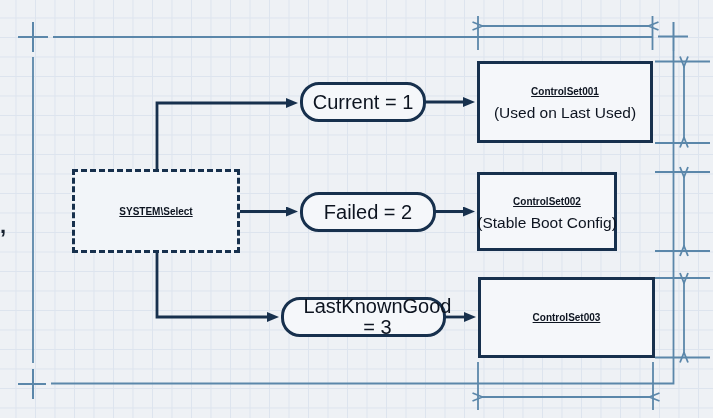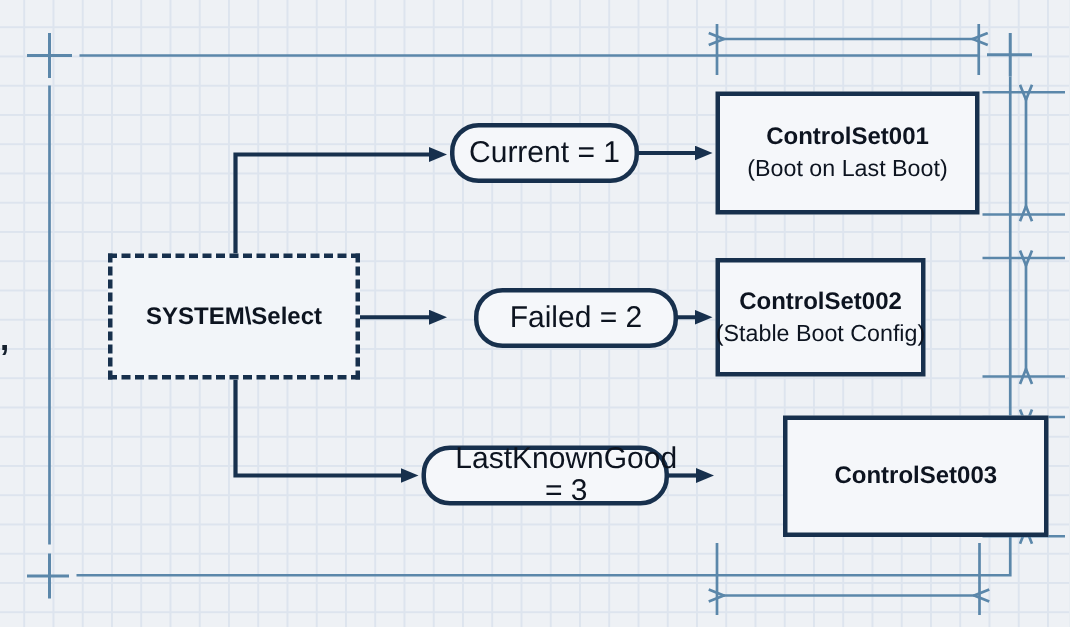--- a/index.html
+++ b/index.html
@@ -27,21 +27,21 @@
     border: 3px solid #17304d;
     background: #f5f7fa;
     display: flex;
     flex-direction: column;
     align-items: center;
     justify-content: center;
     text-align: center;
     color: #0d1420;
     line-height: 21px;
   }
-  .box .title { font-weight: bold; font-size: 16px; white-space: nowrap; }
+  .box .title { font-weight: bold; font-size: 10px; white-space: nowrap; text-decoration: underline; }
   .box .subtitle { font-weight: normal; font-size: 15.5px; white-space: nowrap; }
   .box.dashed { border-style: dashed; background: #f2f5f9; justify-content: center; }
   .value-box { font-size: 20px; font-weight: normal; border-radius: 19px; }
   .stray-mark {
     position: absolute;
     left: 0px; top: 213px;
     font-size: 22px;
     font-weight: bold;
     color: #15202e;
   }
@@ -120,32 +120,32 @@
 
   <div class="stray-mark">,</div>
 
   <div class="box dashed" style="left:72px; top:169px; width:168px; height:84px;">
     <div class="title">SYSTEM\Select</div>
   </div>
 
   <div class="box value-box" style="left:300px; top:82px; width:126px; height:40px;">
     <div>Current = 1</div>
   </div>
-  <div class="box value-box" style="left:316px; top:192px; width:136px; height:40px;">
+  <div class="box value-box" style="left:300px; top:192px; width:136px; height:40px;">
     <div>Failed = 2</div>
   </div>
   <div class="box value-box" style="left:281px; top:297px; width:165px; height:40px;padding-left:28px;">
     <div>LastKnownGood = 3</div>
   </div>
 
   <div class="box" style="left:477px; top:61px; width:176px; height:82px;">
     <div class="title">ControlSet001</div>
-    <div class="subtitle">(Boot on Last Boot)</div>
+    <div class="subtitle">(Used on Last Used)</div>
   </div>
   <div class="box" style="left:477px; top:172px; width:140px; height:79px;">
     <div class="title">ControlSet002</div>
     <div class="subtitle">(Stable Boot Config)</div>
   </div>
-  <div class="box" style="left:478px; top:277px; width:177px; height:81px;margin-left:44px;">
+  <div class="box" style="left:478px; top:277px; width:177px; height:81px;">
     <div class="title">ControlSet003</div>
   </div>
 
 </div>
 
 </body></html>

